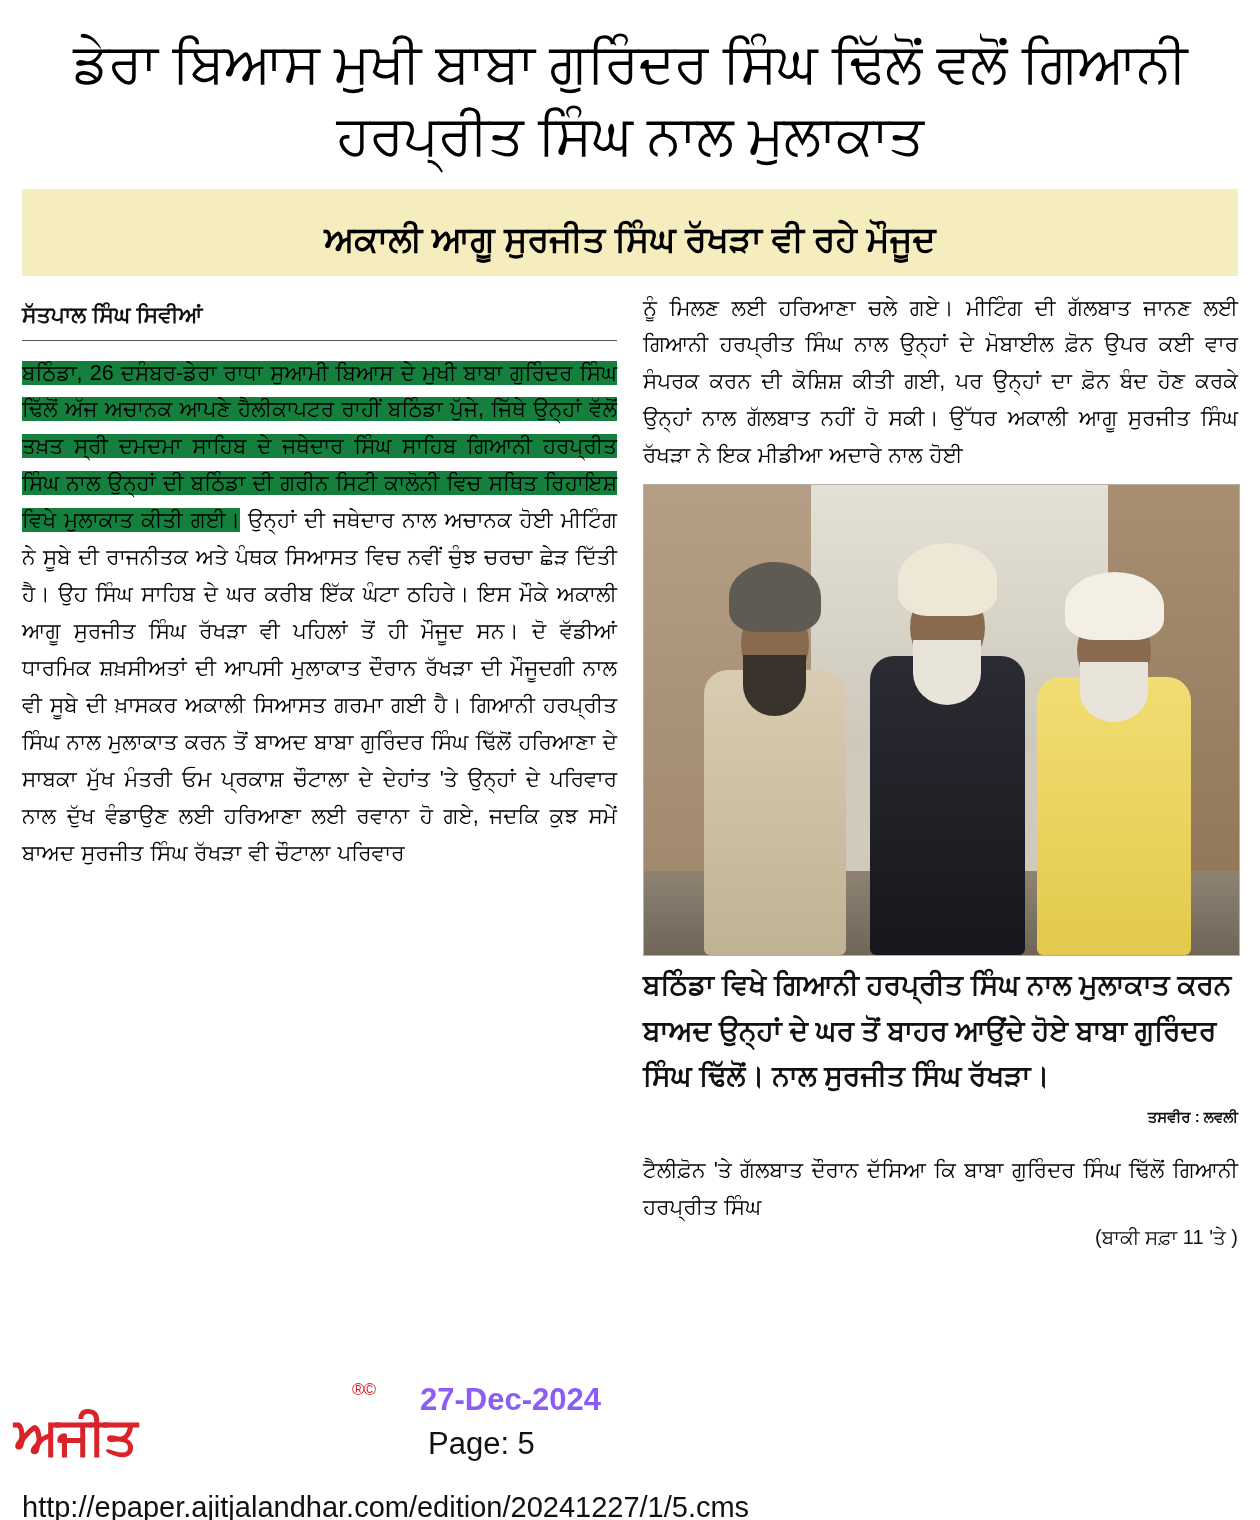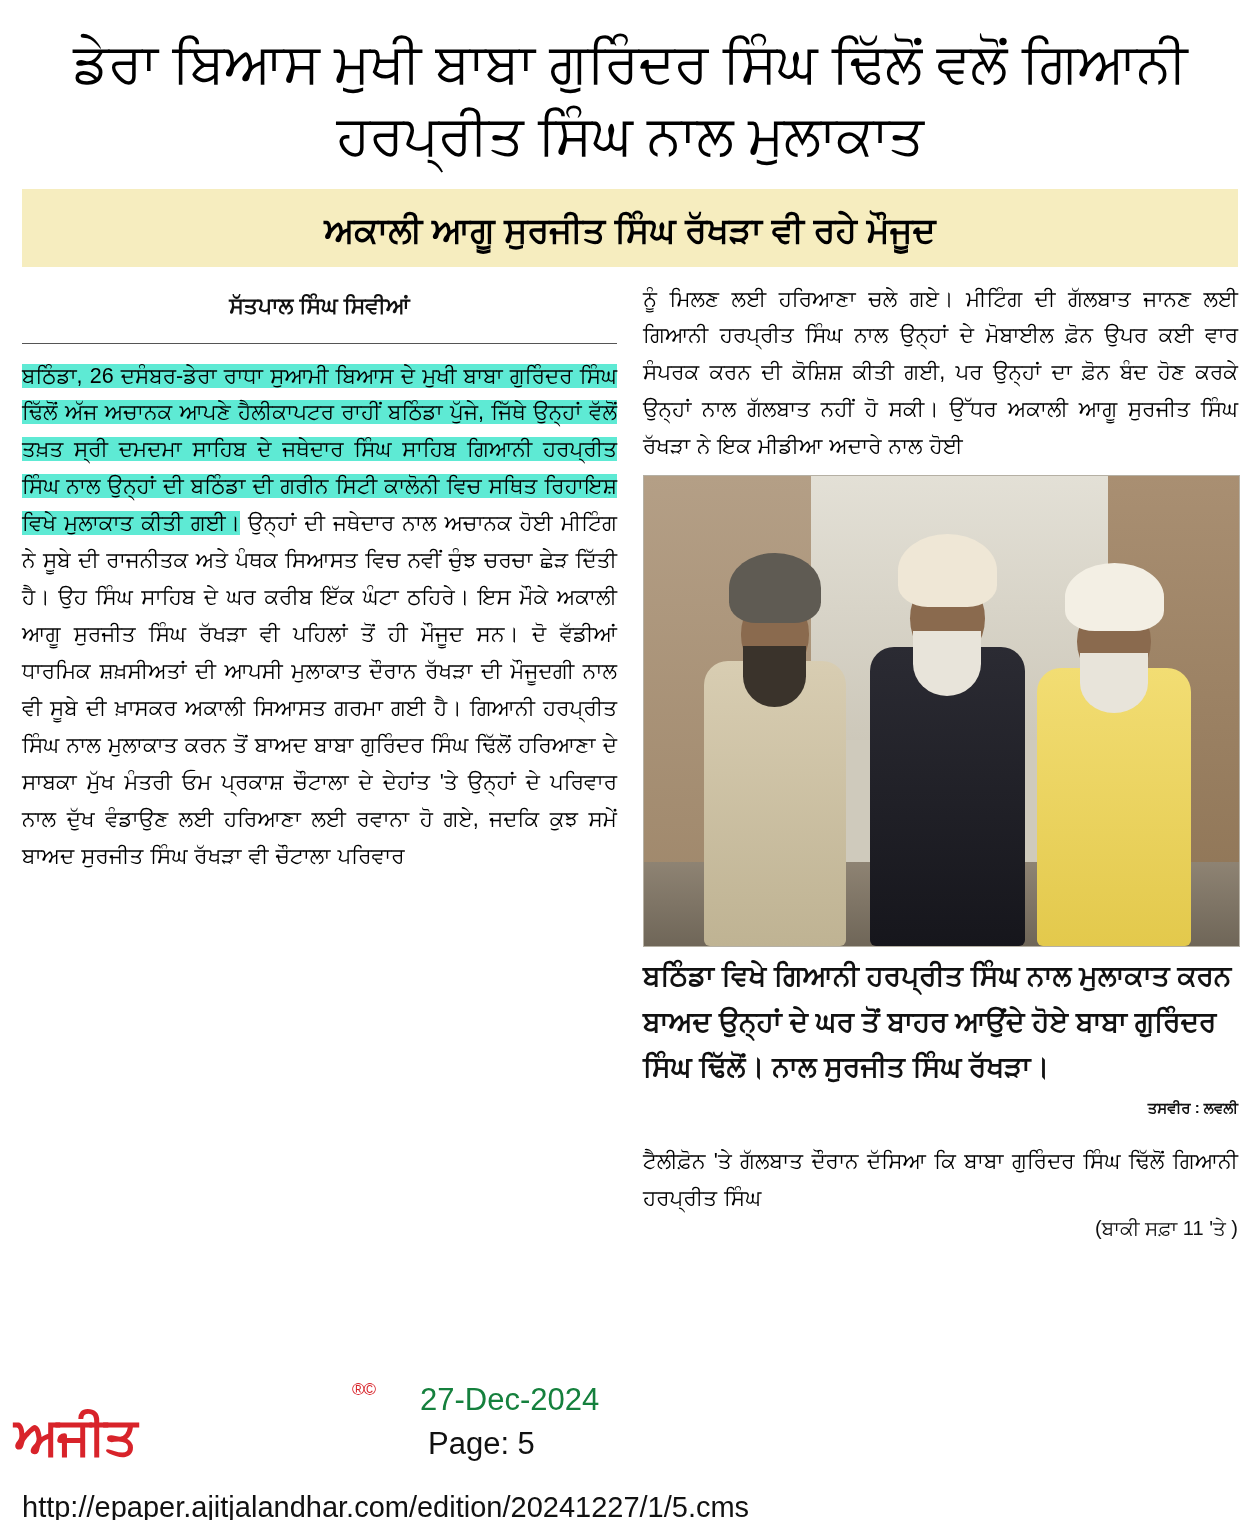--- a/index.html
+++ b/index.html
@@ -33,55 +33,55 @@
     color: #000;
     margin: 28px 0 6px 0;
     padding: 0 6px;
   }
   .subheadline {
     background: #f6edbf;
     text-align: center;
     font-weight: bold;
     font-size: 35px;
     line-height: 1.5;
-    padding: 15px 4px 10px 4px;
+    padding: 24px 4px 10px 4px;
     margin: 18px 0 0 0;
     color: #000;
   }
   
   .columns {
     display: flex;
     gap: 26px;
     margin-top: 14px;
   }
   .col {
     width: 50%;
     box-sizing: border-box;
   }
   .byline {
-    text-align: center;
+    text-align: left;
     font-weight: bold;
     font-size: 22px;
-    margin: 12px 0 24px 0;
+    margin: 12px 0 12px 0;
   }
   .byline-rule {
     border: none;
     border-top: 1px solid #555;
     margin: 0 0 14px 0;
     width: 100%;
   }
   .body-text {
     font-size: 21.5px;
     line-height: 1.72;
     text-align: justify;
     color: #000;
     word-spacing: 1px;
   }
   .hl {
-    background: #5eead4;
+    background: #15803d;
     box-decoration-break: clone;
     -webkit-box-decoration-break: clone;
   }
   .col-left .body-text { text-align: justify; }
   
   .photo-wrap {
     margin: 10px 0 6px 0;
   }
   .photo {
     width: 100%;
@@ -177,21 +177,22 @@
     bottom: 148px;
     color: #d8232a;
     font-size: 17px;
     letter-spacing: -1px;
   }
   .date {
     position: absolute;
     left: 420px;
     bottom: 130px;
     font-size: 31px;
-    color: #15803d;
+    color: #8b5cf6;
+    font-weight: bold;
   }
   .pageno {
     position: absolute;
     left: 428px;
     bottom: 86px;
     font-size: 31px;
     color: #111;
     text-align: right;
   }
   .url {

